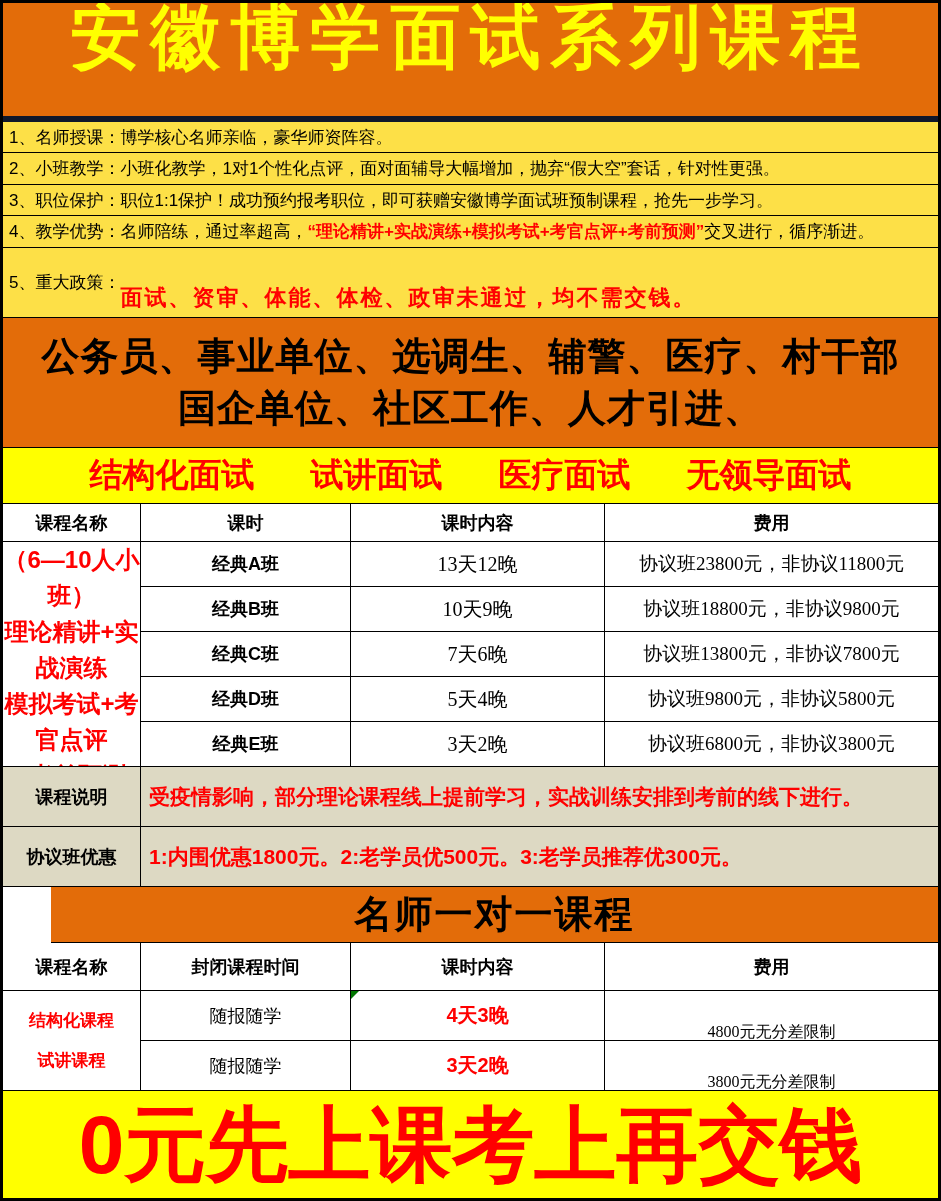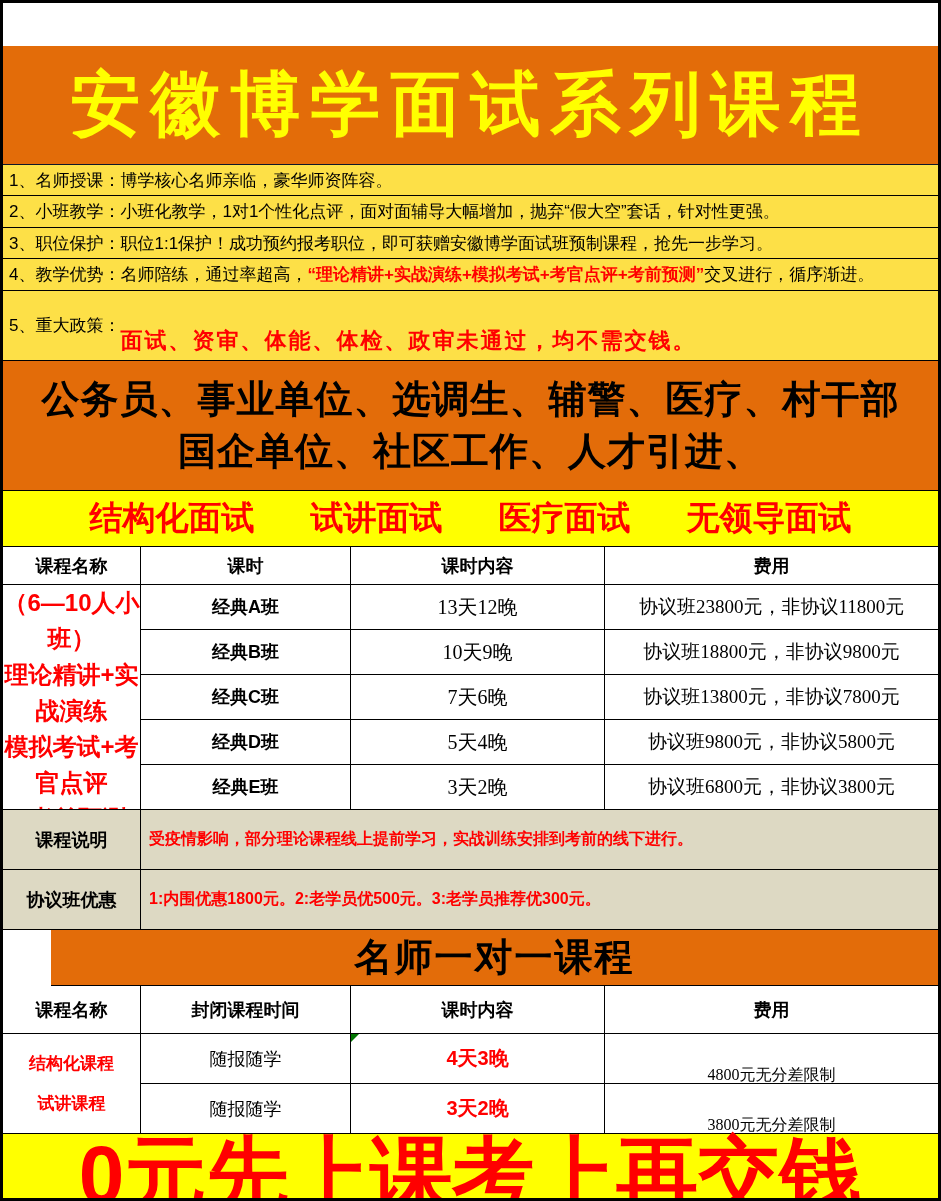--- a/index.html
+++ b/index.html
@@ -11,23 +11,22 @@
     border:3px solid #000;
     background:#fff;
     display:flex; flex-direction:column;
     overflow:hidden;
   }
 
   
   .title-band {
     height:119px; flex:0 0 119px;
     background:#e36c09;
-    display:flex; align-items:center; justify-content:center;
-    border-bottom:1px solid #0f172a;
-    margin-top:43px;
+    display:flex; align-items:flex-start; justify-content:center;
+    border-bottom:6px solid #0f172a;
   }
   .title-band .title-text {
     font-family:"Liberation Serif", serif;
     font-weight:bold;
     font-size:70px; line-height:1;
     letter-spacing:10px;
     color:#ffff00;
     white-space:nowrap;
   }
 
@@ -101,21 +100,21 @@
   }
   .note-label {
     background:#ddd9c3;
     font-weight:bold; font-size:18px; color:#000;
   }
   .note-text {
     grid-column:2 / -1;
     background:#ddd9c3;
     border-right:none;
     justify-content:flex-start; padding-left:8px;
-    color:#ff0000; font-weight:bold; font-size:16px; white-space:nowrap;
+    color:#ff0000; font-weight:bold; font-size:21px; white-space:nowrap;
   }
 
   
   .one2one-band {
     flex:0 0 56px;
     background:#e36c09;
     display:flex; align-items:center; justify-content:center;
     border-bottom:1px solid #000;
     margin-left:48px;
   }

